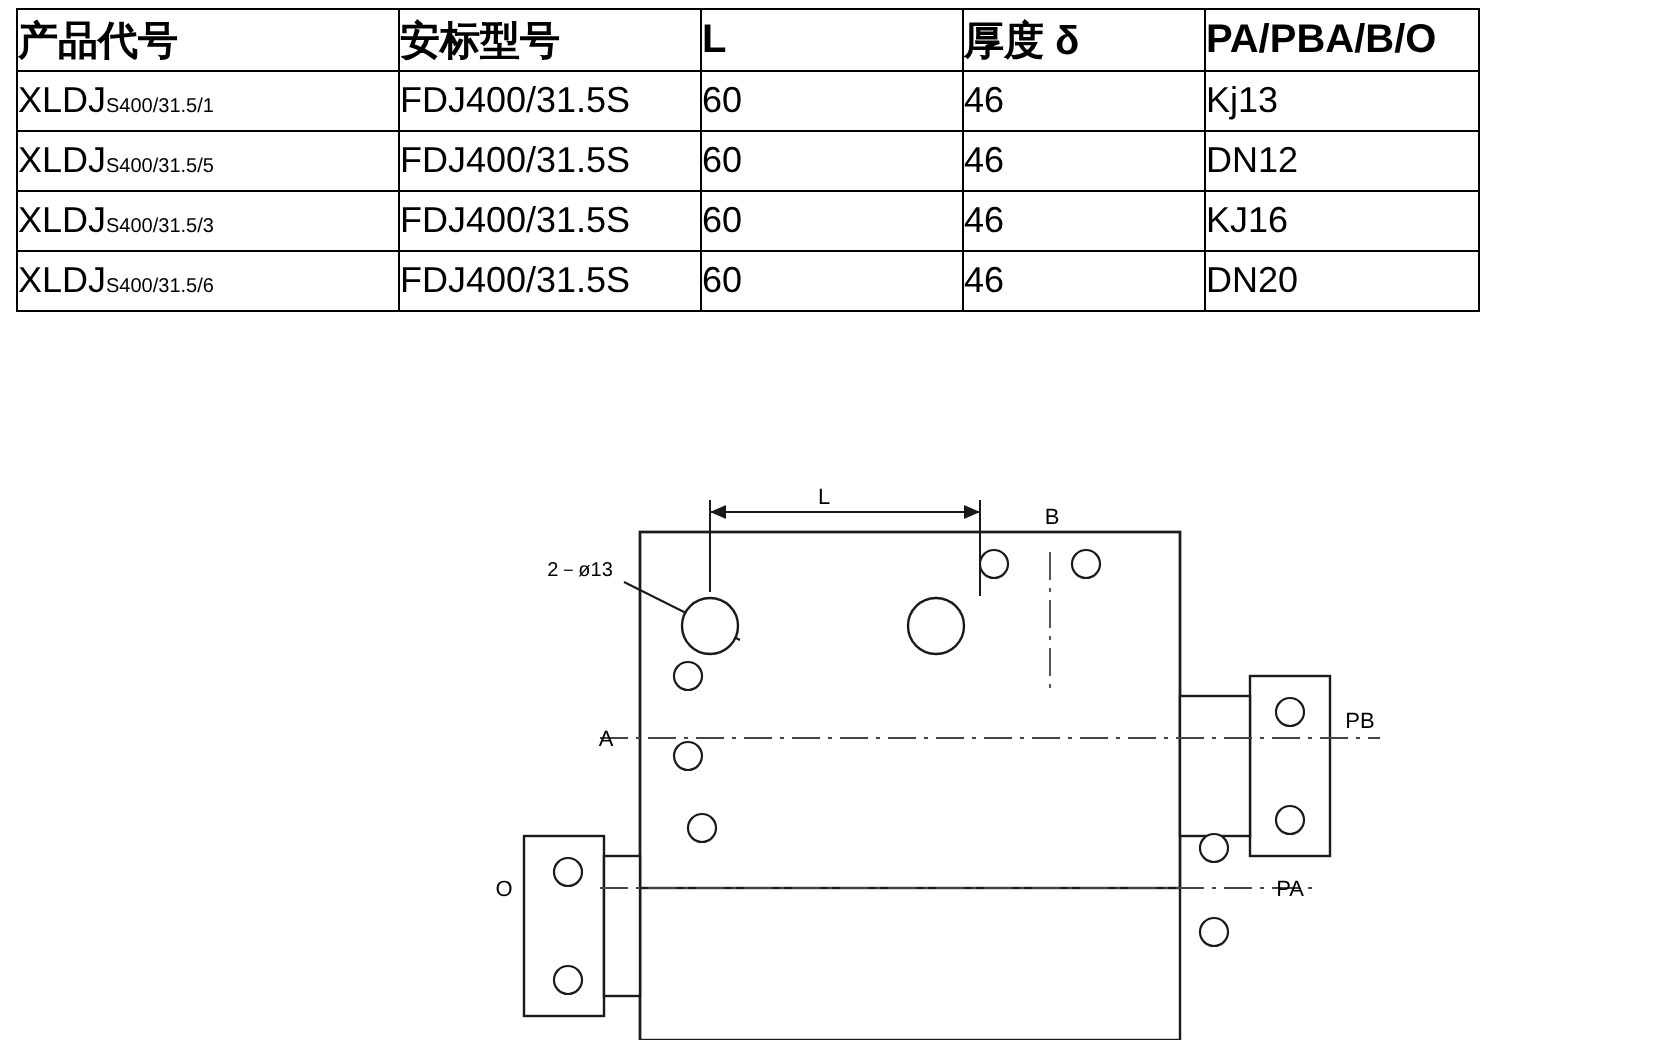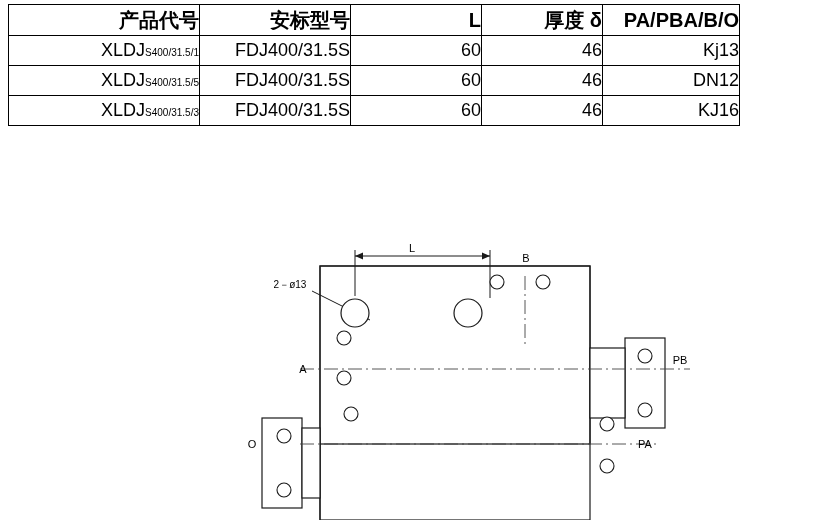--- a/index.html
+++ b/index.html
@@ -18,21 +18,21 @@
 
   
   #spec-table {
     border-collapse: collapse;
     margin: 4px 0 0 8px;
     width: 676px;
     table-layout: fixed;
   }
   #spec-table th, #spec-table td {
     border: 1px solid #000;
-    text-align: right;
+    text-align: left;
     vertical-align: middle;
     padding: 0;
     white-space: nowrap;
   }
   #spec-table th {
     height: 30px;
     font-size: 20px;
     font-weight: bold;
     font-family: "Liberation Sans", sans-serif;
   }
@@ -89,20 +89,27 @@
       <td>46</td>
       <td>DN12</td>
     </tr>
     <tr>
       <td><span>XLDJ</span><span class="code-small">S400/31.5/3</span></td>
       <td>FDJ400/31.5S</td>
       <td>60</td>
       <td>46</td>
       <td>KJ16</td>
     </tr>
+    <tr>
+      <td><span>XLDJ</span><span class="code-small">S400/31.5/6</span></td>
+      <td>FDJ400/31.5S</td>
+      <td>60</td>
+      <td>46</td>
+      <td>DN20</td>
+    </tr>
   </tbody>
 </table>
 
 <div id="drawing">
   <svg width="837" height="292" viewBox="0 0 837 292" xmlns="http://www.w3.org/2000/svg">
     <g stroke="#1a1a1a" fill="none" stroke-width="1.2">
 
       <rect x="320" y="38" width="270" height="254" fill="#ffffff"></rect>
 
       <path d="M320 216 L320 292"></path>

